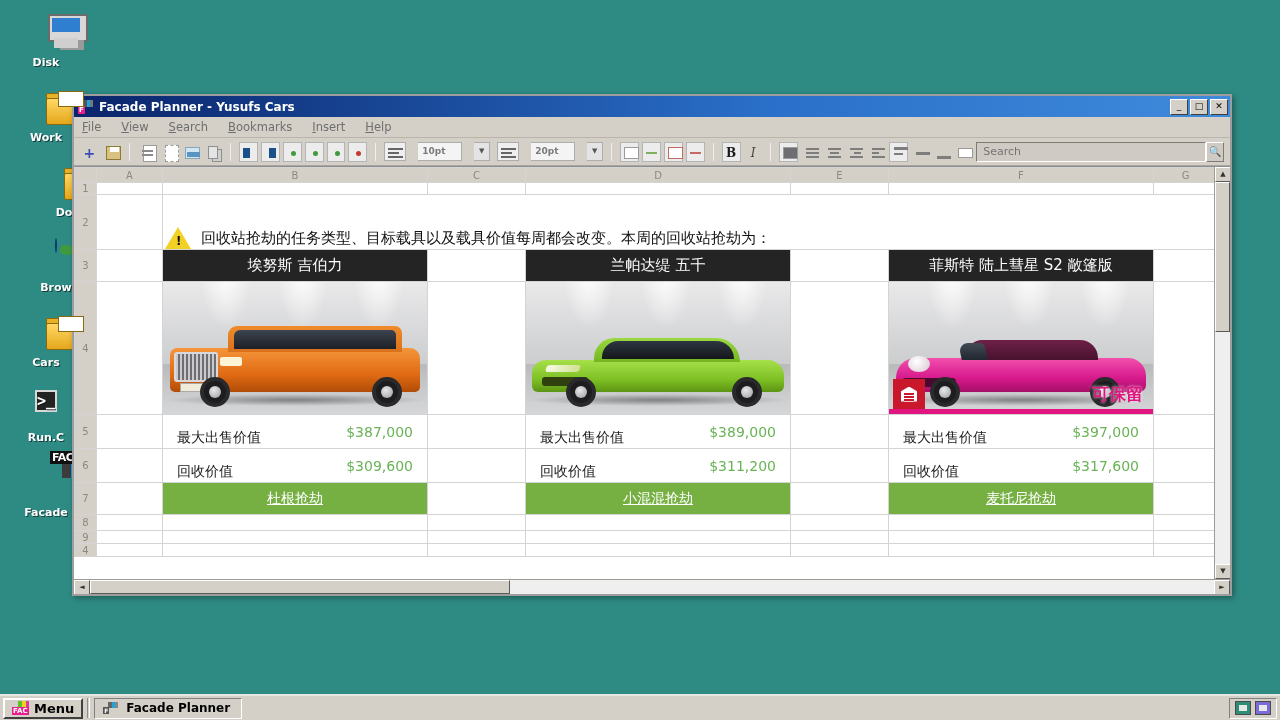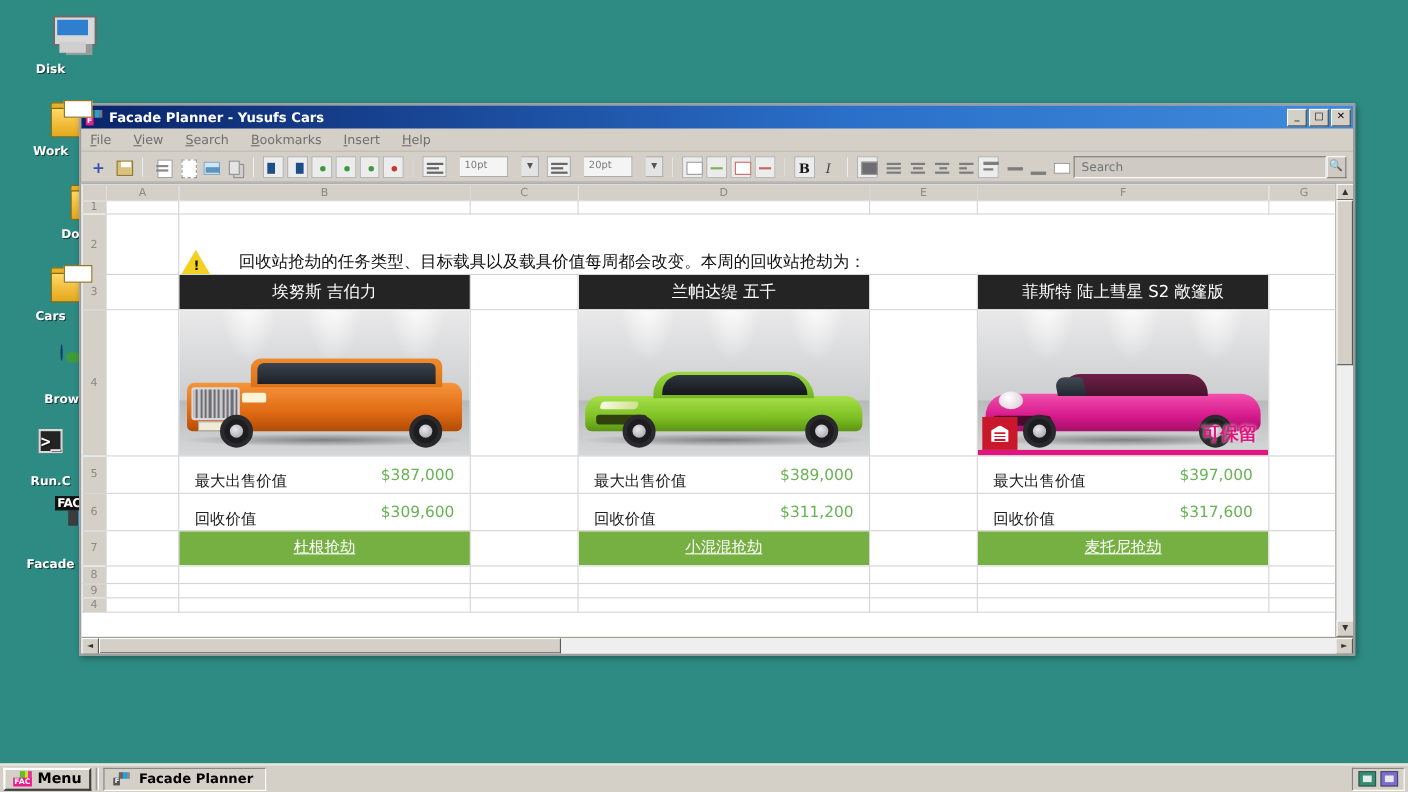--- a/index.html
+++ b/index.html
@@ -120,21 +120,21 @@
   .tbi-img:after { content:""; position:absolute; left:1px; bottom:1px; width:13px; height:5px;
     background:#5a94c0; }
   .tbi-copy { position:absolute; left:4px; top:3px; width:10px; height:13px;
     background:#e4e4e4; border:1px solid #8f8f8f;
     box-shadow: 4px 3px 0 -1px #cfcfcf, 4px 3px 0 0 #8f8f8f; }
   .tbi-b { font-family:"DejaVu Serif", serif; font-weight:bold; font-size:12px;
     line-height:20px; text-align:center; display:block; color:#1a1a1a; }
   .tbi-i { font-family:"DejaVu Serif", serif; font-style:italic; font-size:12px;
     line-height:20px; text-align:center; display:block; color:#444; }
   .tbi .line { position:absolute; left:4px; height:2px; background:#7d7d7d; }
-  .fontsel { display:flex; gap:12px; }
+  .fontsel { display:flex; gap:12px;font-weight:bold; }
   .fontsel .icn { width:22px; height:19px; background:#efefef; border:1px solid #adadad;
     position:relative; }
   .fontsel .icn .l { position:absolute; left:3px; height:2px; background:#666; }
   .fontsel .txt {
     width: 44px; height: 19px; background: #f4f4f4; border: 1px solid #adadad;
     border-left: none; font-size: 9px; color: #7a7a7a; line-height: 17px; padding-left: 4px;
   }
   .fontsel .arw {
     width: 16px; height: 19px; background: #e4e4e4; border: 1px solid #adadad;
     border-left: none; font-size: 7px; color: #555; text-align: center; line-height: 17px; cursor:pointer;
@@ -158,21 +158,21 @@
   table.grid { border-collapse: collapse; table-layout: fixed; width: 1143px; }
   table.grid td, table.grid th { border: 1px solid #d4d4d4; padding: 0; overflow: hidden; }
   th.colhead, td.rowhead {
     background: #d4d0c8; border: 1px solid #9e9a94;
     font-size: 10px; font-weight: normal; color: #8d8980; text-align: center;
   }
   th.colhead { height: 15px; }
   td.rowhead { width: 22px; }
   .cell { font-size: 13px; color: #222; }
 
-  .banner { display: flex; align-items: center; gap: 26px; padding-left: 2px; margin-top: 32px; }
+  .banner { display: flex; align-items: center; gap: 10px; padding-left: 2px; margin-top: 32px; }
   .warn-tri {
     width: 0; height: 0; border-left: 13px solid transparent; border-right: 13px solid transparent;
     border-bottom: 22px solid #f2d024; position: relative; flex: none;
   }
   .warn-tri:after {
     content: "!"; position: absolute; left: -2px; top: 7px; width: 4px;
     font-size: 12px; font-weight: bold; color: #111; font-family:"DejaVu Sans", sans-serif;
   }
   .banner-text { font-size: 15px; color: #111; white-space: nowrap; }
 
@@ -320,28 +320,28 @@
   <div class="desk-icon" style="margin-top:8px;">
     <span class="glyph"><span class="g-folder"><span class="sheet"></span></span></span>
     <span class="lbl">Work</span>
   </div>
 
   <div class="desk-icon" style="margin-left:18px;">
     <span class="glyph"><span class="g-folder"></span></span>
     <span class="lbl">Do</span>
   </div>
 
+  <div class="desk-icon" style="margin-left:10px;">
+    <span class="glyph"><span class="g-globe"></span></span>
+    <span class="lbl">Brow</span>
+  </div>
+
   <div class="desk-icon">
     <span class="glyph"><span class="g-folder"><span class="sheet"></span></span></span>
     <span class="lbl">Cars</span>
-  </div>
-
-  <div class="desk-icon" style="margin-left:10px;">
-    <span class="glyph"><span class="g-globe"></span></span>
-    <span class="lbl">Brow</span>
   </div>
 
   <div class="desk-icon">
     <span class="glyph"><span class="g-term">&gt;_</span></span>
     <span class="lbl">Run.C</span>
   </div>
 
   <div class="desk-icon">
     <span class="glyph">
       <span class="g-app"><span class="swatch"></span><span class="fac">FAC</span></span>

